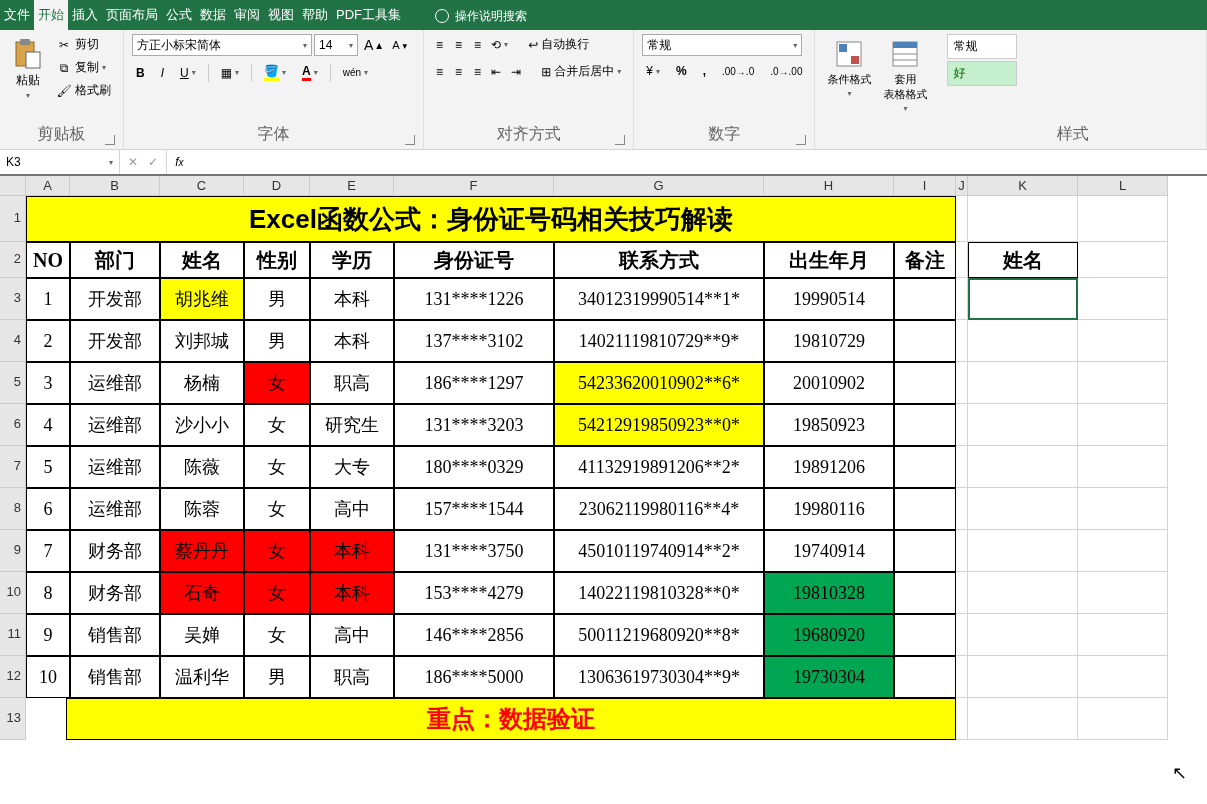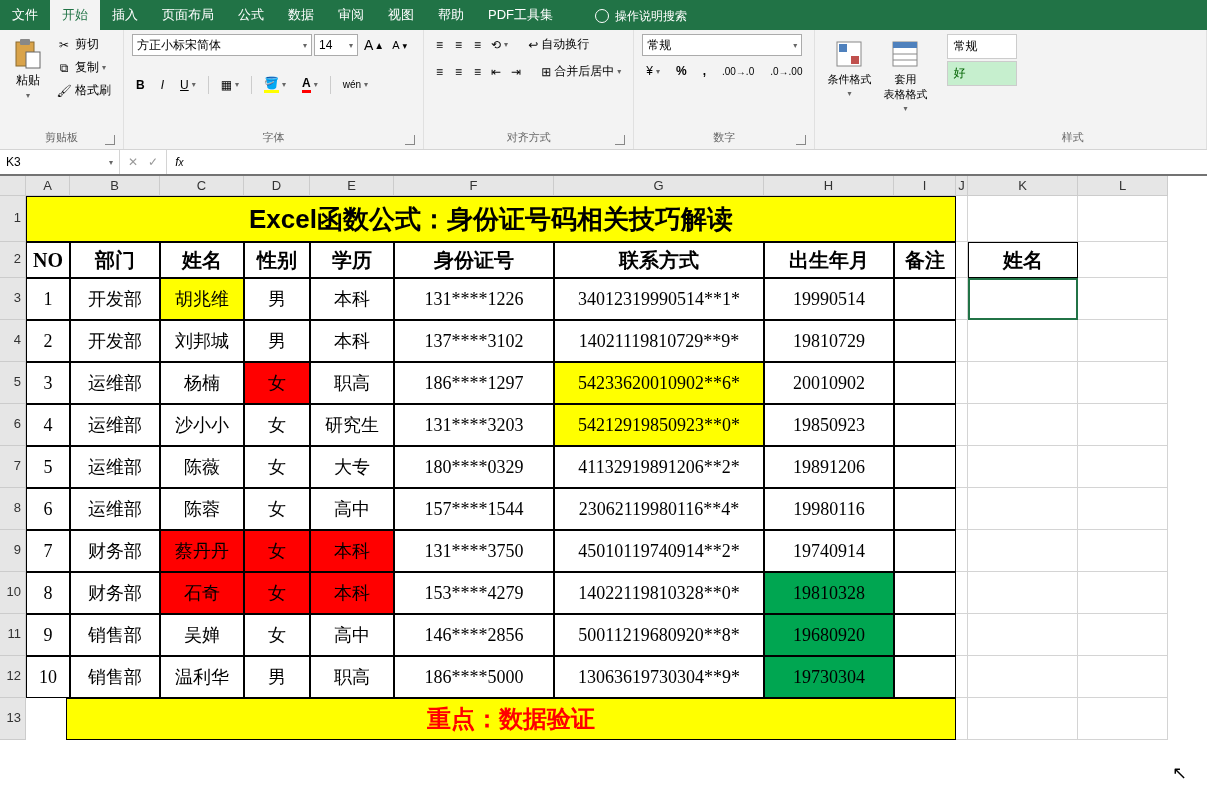--- a/index.html
+++ b/index.html
@@ -1,28 +1,28 @@
 <!DOCTYPE html>
 <html><head>
 <meta charset="utf-8">
 <style>
 * { margin: 0; padding: 0; box-sizing: border-box; font-family: "Microsoft YaHei", Arial, sans-serif; }
 body { background: #fff; font-size: 12px; overflow: hidden; }
 
 
 .menubar { background: #217346; display: flex; height: 30px; color: #fff; align-items: stretch; }
-.menu-item { padding: 0 12px; display: flex; align-items: center; cursor: pointer; font-size: 13px; }
+.menu-item { padding: 0 4px; display: flex; align-items: center; cursor: pointer; font-size: 13px; }
 .menu-item.active { background: #f3f3f3; color: #217346; font-weight: normal; }
 .menu-tell { margin-left: 20px; display: flex; align-items: center; gap: 6px; padding: 16px 10px; }
 .bulb { width: 14px; height: 14px; border: 1.5px solid #fff; border-radius: 50%; position: relative; }
 
 
 .ribbon { background: #f3f3f3; border-bottom: 1px solid #d4d4d4; display: flex; height: 120px; }
 .ribbon-group { border-right: 1px solid #e0e0e0; padding: 4px 8px 2px 8px; display: flex; flex-direction: column; justify-content: space-between; }
-.ribbon-group-label { text-align: center; font-size: 11px; color: #666; padding: 2px 0; position: relative; }
+.ribbon-group-label { text-align: center; font-size: 16px; color: #666; padding: 2px 0; position: relative; }
 .corner-arrow { position: absolute; right: 0; bottom: 2px; width: 10px; height: 10px; border-right: 1px solid #888; border-bottom: 1px solid #888; }
 .rg-body { display: flex; flex: 1; gap: 4px; align-items: flex-start; }
 .vstack { display: flex; flex-direction: column; gap: 2px; }
 .hstack { display: flex; gap: 2px; align-items: center; }
 .btn { padding: 2px 4px; cursor: pointer; display: flex; align-items: center; gap: 3px; font-size: 12px; }
 .big-btn { display: flex; flex-direction: column; align-items: center; padding: 4px; cursor: pointer; gap: 2px; }
 .icon-box { width: 32px; height: 32px; display: flex; align-items: center; justify-content: center; }
 .small-icon { width: 16px; height: 16px; display: flex; align-items: center; justify-content: center; }
 .dropdown-arrow { font-size: 8px; color: #666; }
 .combo { border: 1px solid #ababab; background: #fff; height: 22px; display: flex; align-items: center; padding: 0 4px; font-size: 12px; }
@@ -108,21 +108,21 @@
         <div class="btn">
             <span class="small-icon">🖌</span>
             <span>格式刷</span>
           </div>
       </div>
     </div>
     <div class="ribbon-group-label"><span>剪贴板</span><span class="corner-arrow"></span></div>
   </div>
 
   <div class="ribbon-group" style="min-width:300px">
-    <div class="vstack" style="gap:18px">
+    <div class="vstack" style="gap:6px">
       <div class="hstack">
         <div class="combo" style="width:180px">
             <input value="方正小标宋简体" style="">
             <span class="dropdown-arrow">▾</span>
           </div>
         <div class="combo" style="width:44px">
             <input value="14" style="">
             <span class="dropdown-arrow">▾</span>
           </div>
         <div class="btn" style="font-size:14px">A<sup>▴</sup></div>

